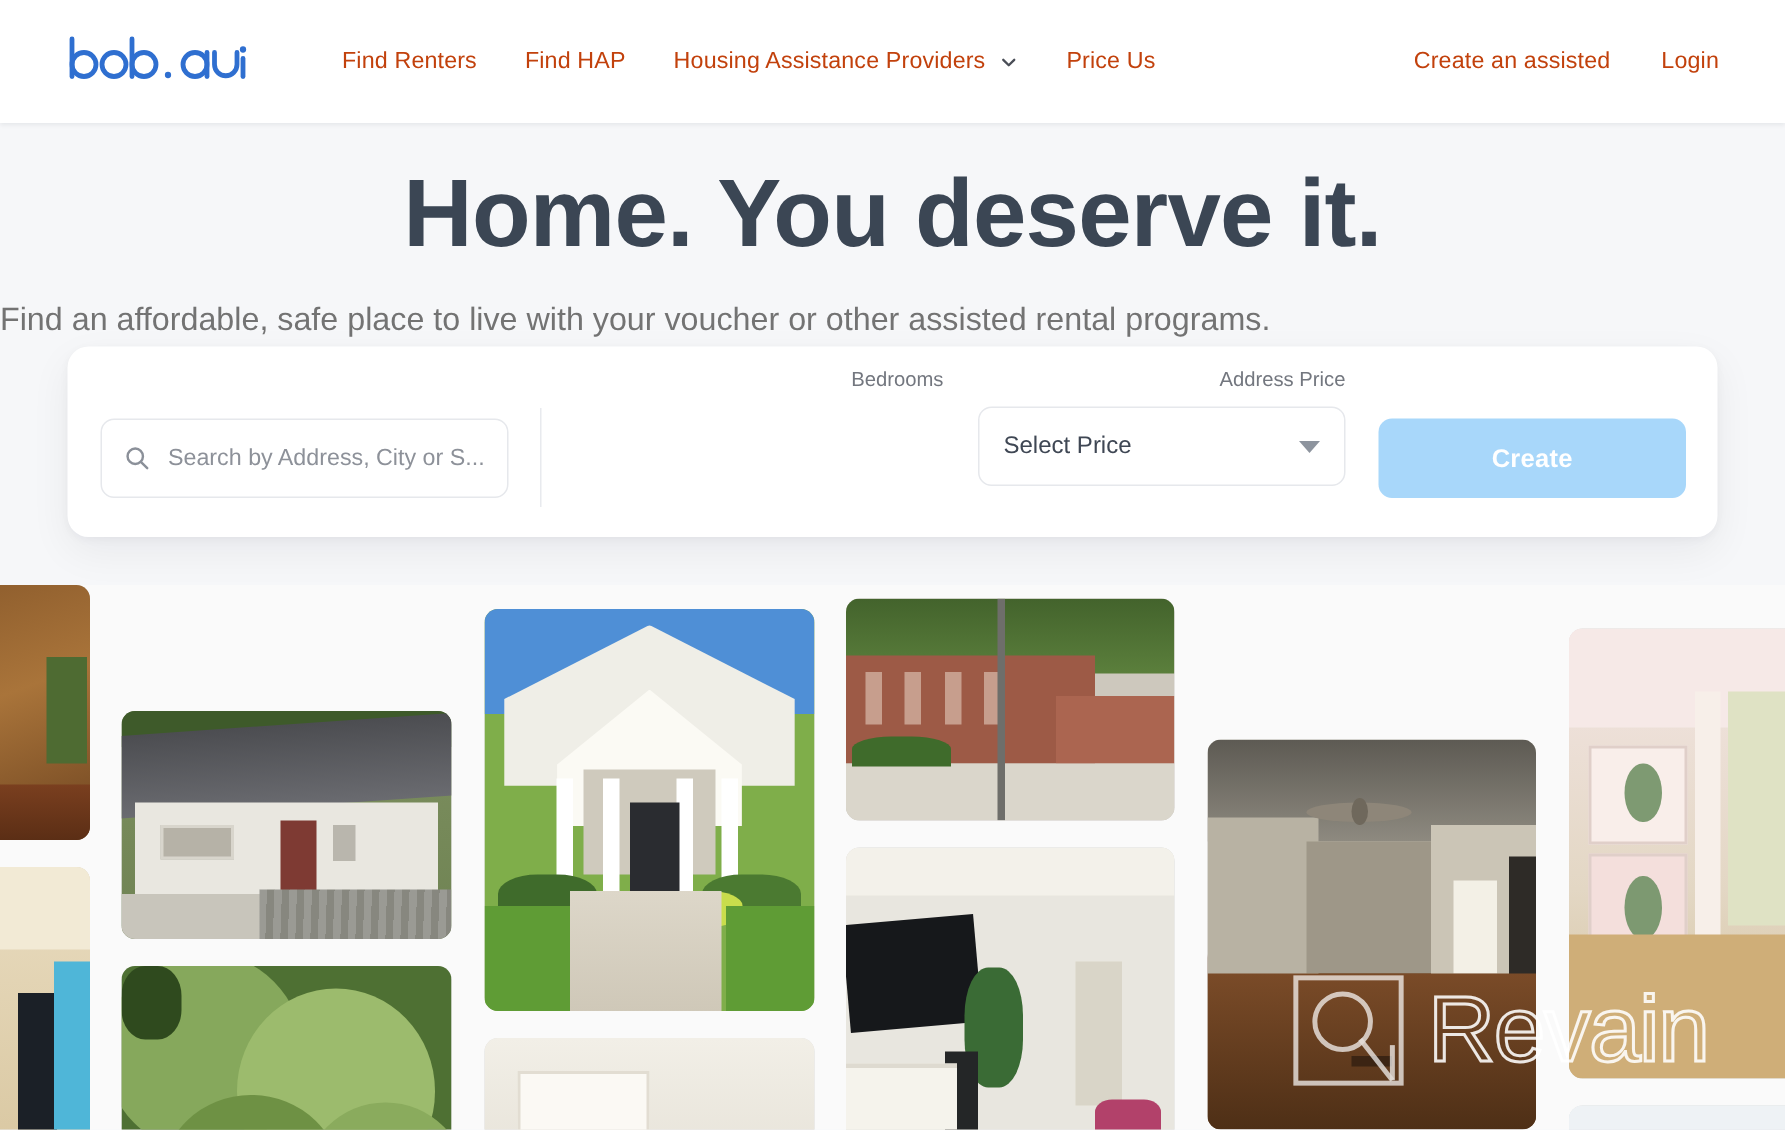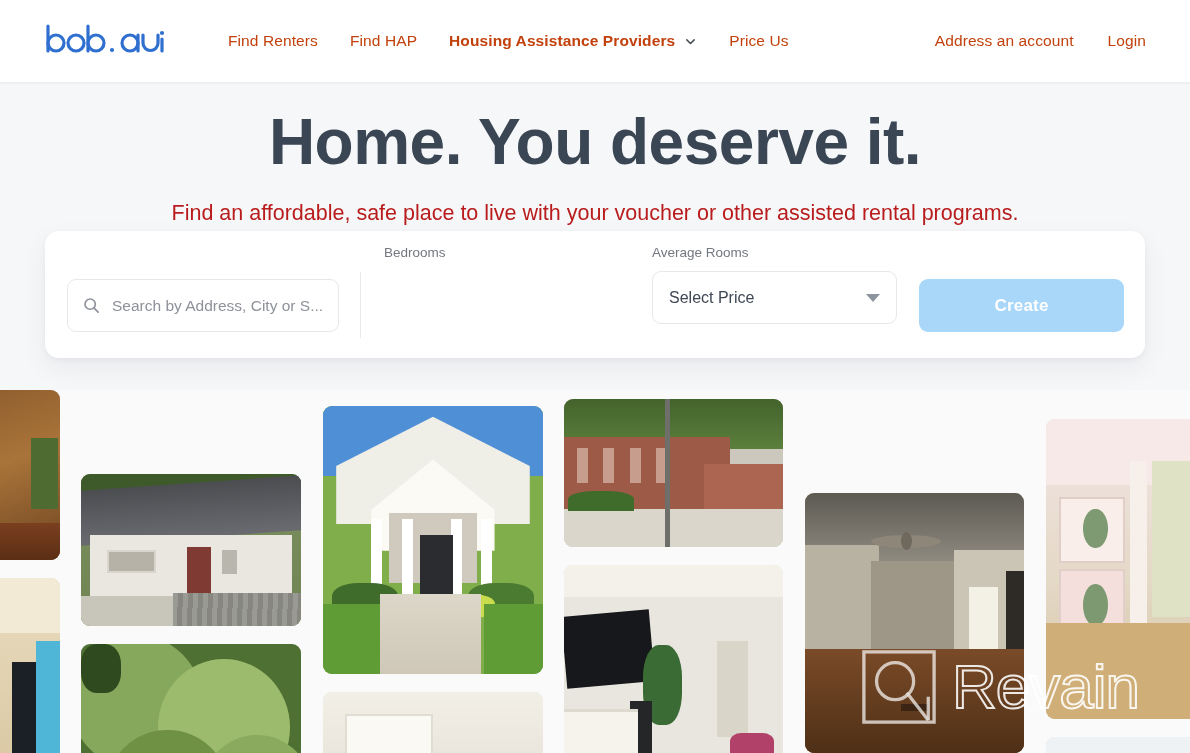--- a/index.html
+++ b/index.html
@@ -48,21 +48,20 @@
     white-space: nowrap;
     cursor: pointer;
     letter-spacing: .1px;
   }
   .nav-dropdown {
     display: flex;
     align-items: center;
     gap: 9px;
     margin-right: 32px;
     cursor: pointer;
-    font-weight: bold;
   }
   .nav-dropdown .nav-link { margin-right: 0; }
   .chev {
     width: 13px; height: 13px;
     display: block;
     color: #4a4e57;
   }
 
   .nav-right {
     margin-left: auto;
@@ -84,23 +83,22 @@
   .hero-title {
     text-align: center;
     font-size: 64px;
     line-height: 1;
     font-weight: 700;
     color: #3b4654;
     letter-spacing: -0.5px;
     margin-top: 28px;
   }
   .hero-sub {
-    text-align: center;
     font-size: 21.5px;
-    color: #b91c1c;
+    color: #737373;
     margin-top: 27px;
     font-weight: 400;
   }
 
   
   .search-card {
     position: absolute;
     top: 231px;
     left: 45px;
     width: 1100px;
@@ -142,21 +140,21 @@
 
   .divider {
     position: absolute;
     left: 315px;
     top: 41px;
     width: 1px;
     height: 66px;
     background: #e8eaee;
   }
 
-  .field-group { position: absolute; }
+  .field-group { position: absolute; text-align: right; }
   .field-label {
     font-size: 13.5px;
     color: #73777f;
     margin-bottom: 11px;
     display: block;
   }
   .select-box {
     height: 53px;
     border: 1px solid #e6e8ec;
     border-radius: 9px;
@@ -400,21 +398,21 @@
       <span class="nav-link">Housing Assistance Providers</span>
       <svg class="chev" viewBox="0 0 16 16" fill="none" stroke="currentColor" stroke-width="1.9" stroke-linecap="round" stroke-linejoin="round">
         <path d="M3.5 6 L8 10.5 L12.5 6"></path>
       </svg>
     </span>
 
     <span class="nav-link">Price Us</span>
   </nav>
 
   <div class="nav-right">
-    <span class="nav-link" style="margin-right:0">Address an account</span>
+    <span class="nav-link" style="margin-right:0">Create an assisted</span>
     <span class="nav-link" style="margin-right:0">Login</span>
   </div>
 </div>
 
 <div class="hero">
   <h1 class="hero-title">Home. You deserve it.</h1>
   <p class="hero-sub">Find an affordable, safe place to live with your voucher or other assisted rental programs.</p>
 </div>
 
 <div class="search-card">
@@ -427,21 +425,21 @@
     <input class="search-input" type="text" placeholder="Search by Address, City or S..." style="">
   </div>
 
   <div class="divider"></div>
 
   <div class="field-group" id="grp-bedrooms">
     <label class="field-label">Bedrooms</label>
   </div>
 
   <div class="field-group" id="grp-price">
-    <label class="field-label">Average Rooms</label>
+    <label class="field-label">Address Price</label>
     <div class="select-box">
       <span class="select-value">Select Price</span>
       <span class="caret"></span>
     </div>
   </div>
 
   <button class="search-btn">Create</button>
 </div>
 
 <div class="gallery">

